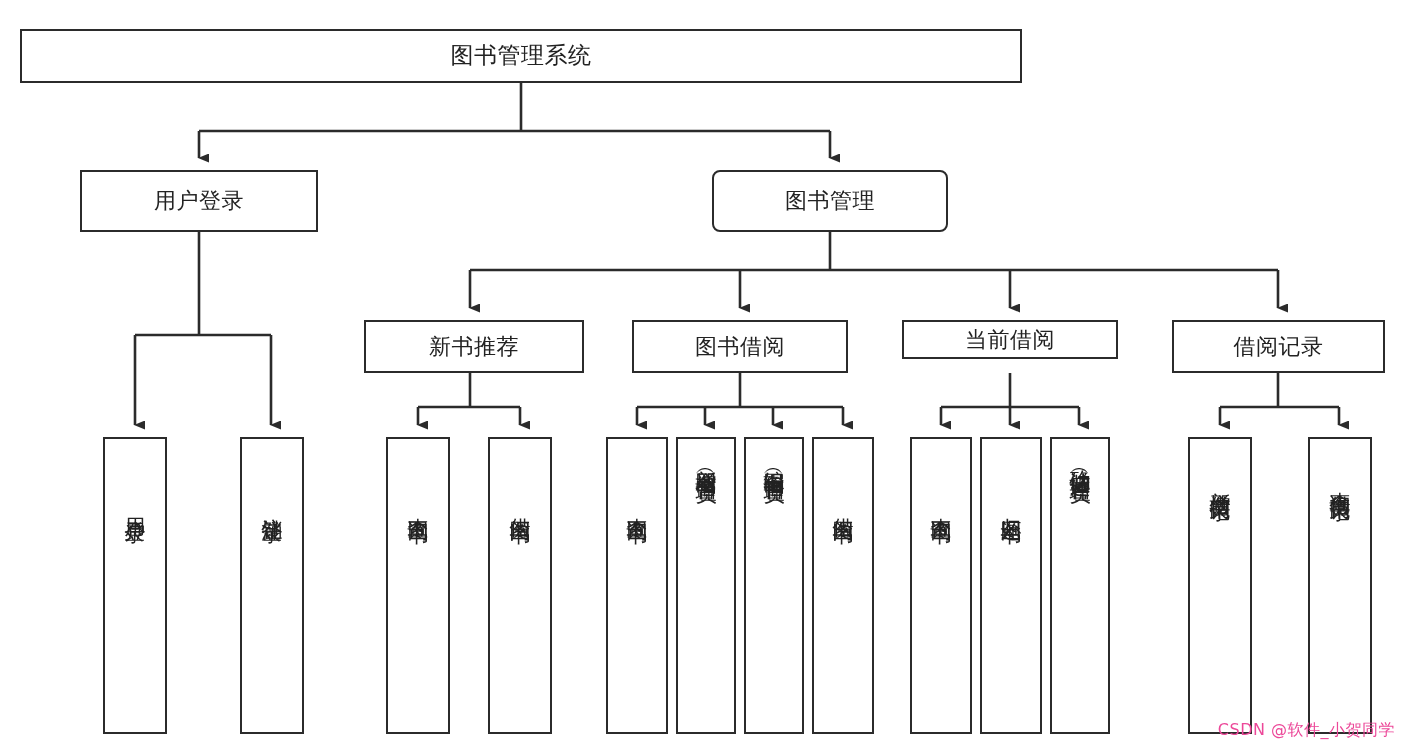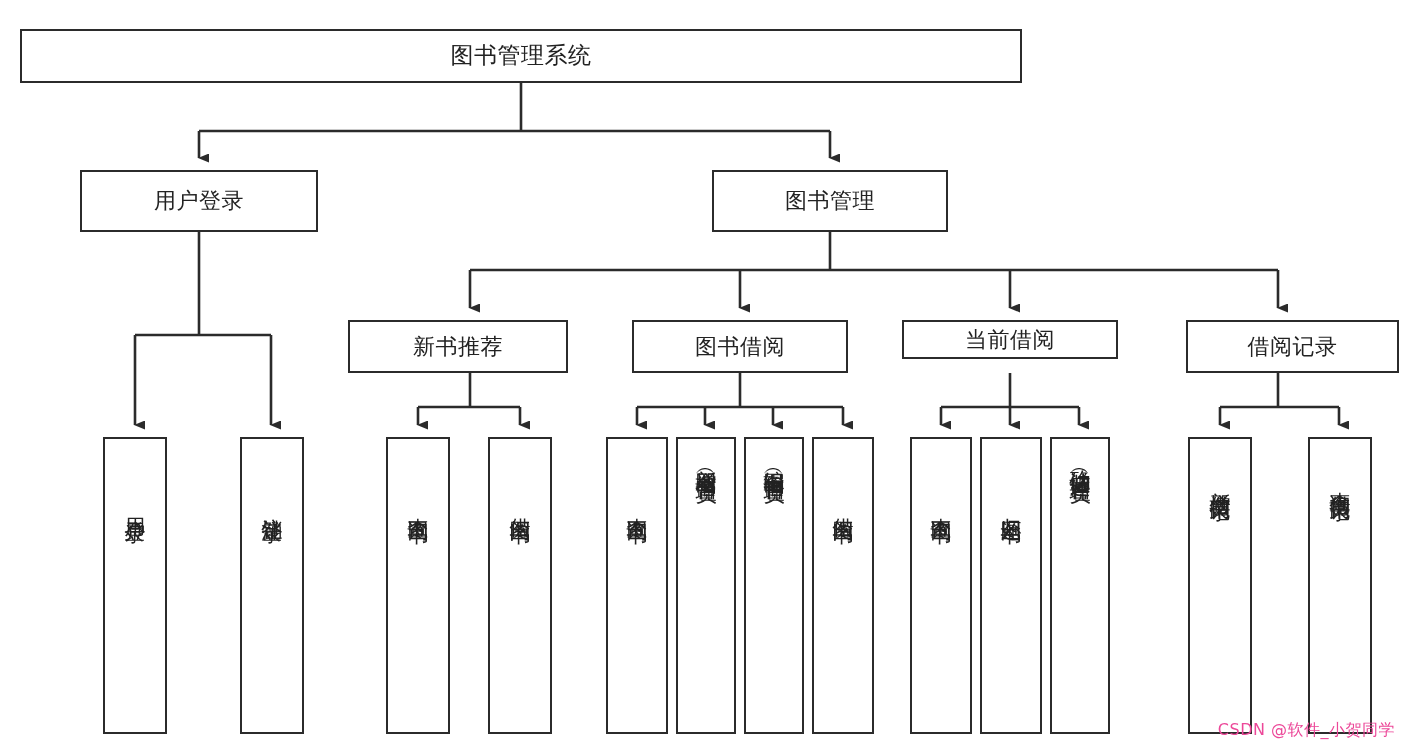--- a/index.html
+++ b/index.html
@@ -142,34 +142,34 @@
     </g>
   </svg>
 
   <div class="node root horizontal" style="left:20px; top:12px; width:1002px; height:54px;margin-top:17px;">
     <span class="node-label">图书管理系统</span>
   </div>
 
   <div class="node horizontal" style="left:80px; top:170px; width:238px; height:62px;">
     <span class="node-label">用户登录</span>
   </div>
-  <div class="node horizontal" style="left:712px; top:170px; width:236px; height:62px;">
+  <div class="node horizontal" style="left:712px; top:170px; width:236px; height:62px;border-radius:8px;">
     <span class="node-label">图书管理</span>
   </div>
 
-  <div class="node horizontal" style="left:348px; top:320px; width:220px; height:53px;">
+  <div class="node horizontal" style="left:364px; top:320px; width:220px; height:53px;">
     <span class="node-label">新书推荐</span>
   </div>
   <div class="node horizontal" style="left:632px; top:320px; width:216px; height:53px;">
     <span class="node-label">图书借阅</span>
   </div>
   <div class="node horizontal" style="left:902px; top:320px; width:216px; height:39px;">
     <span class="node-label">当前借阅</span>
   </div>
-  <div class="node horizontal" style="left:1172px; top:320px; width:213px; height:53px;margin-left:14px;">
+  <div class="node horizontal" style="left:1172px; top:320px; width:213px; height:53px;">
     <span class="node-label">借阅记录</span>
   </div>
 
   <div class="node vertical pad-top-lg" style="left:103px; top:437px; width:64px; height:297px;">
     <span class="node-label">用户登录</span>
   </div>
   <div class="node vertical pad-top-lg" style="left:240px; top:437px; width:64px; height:297px;">
     <span class="node-label">注销登录</span>
   </div>
 

